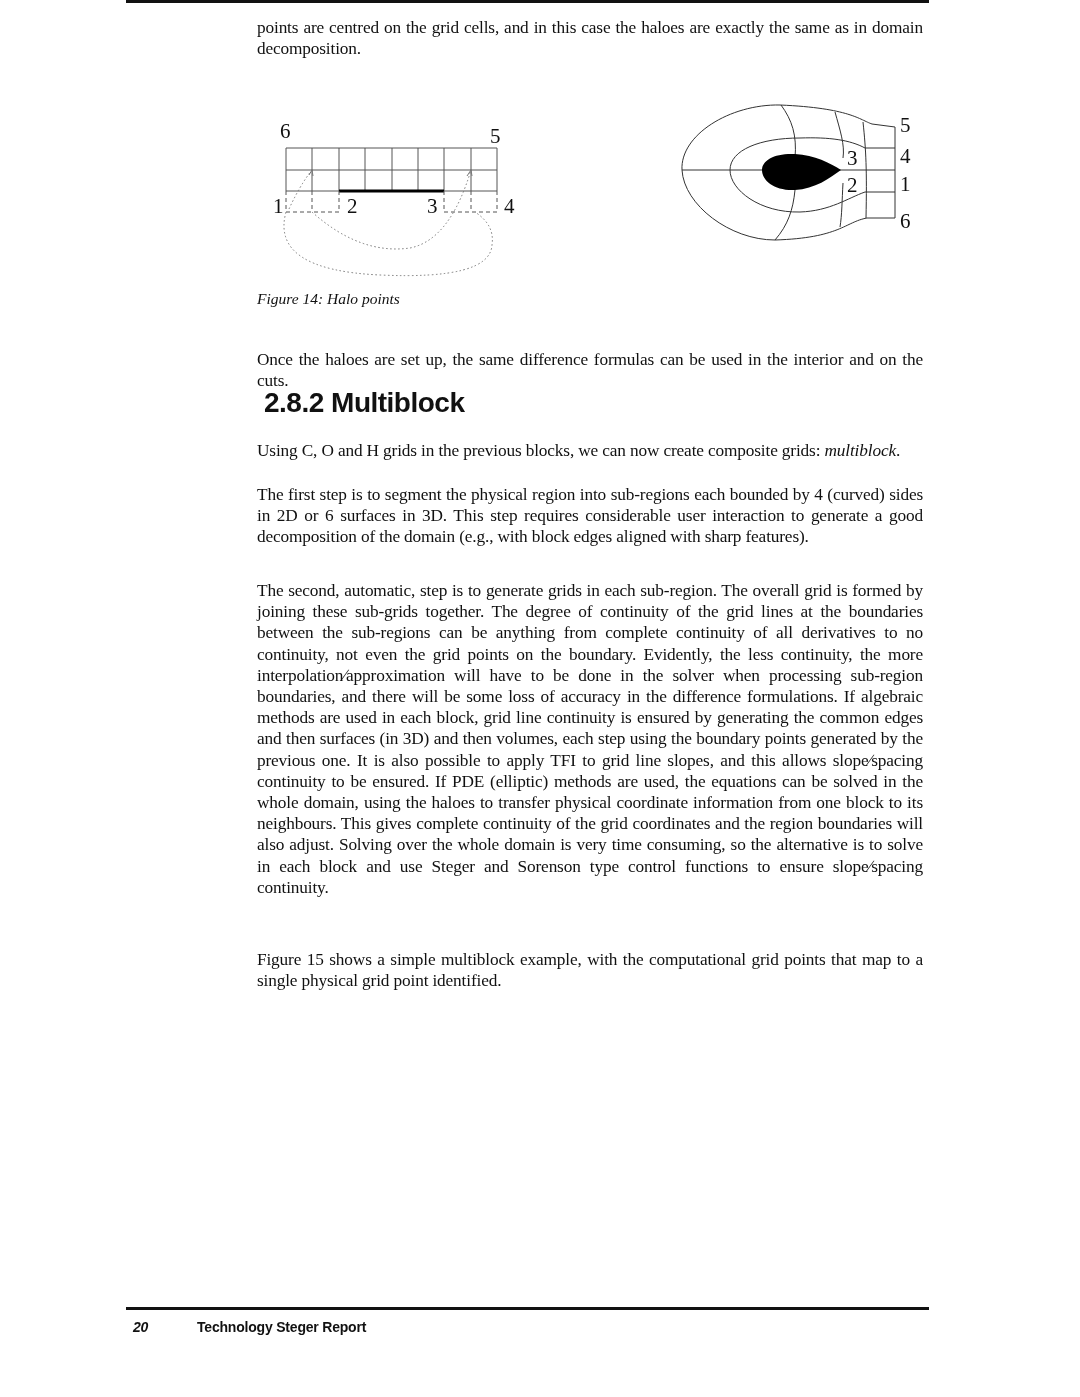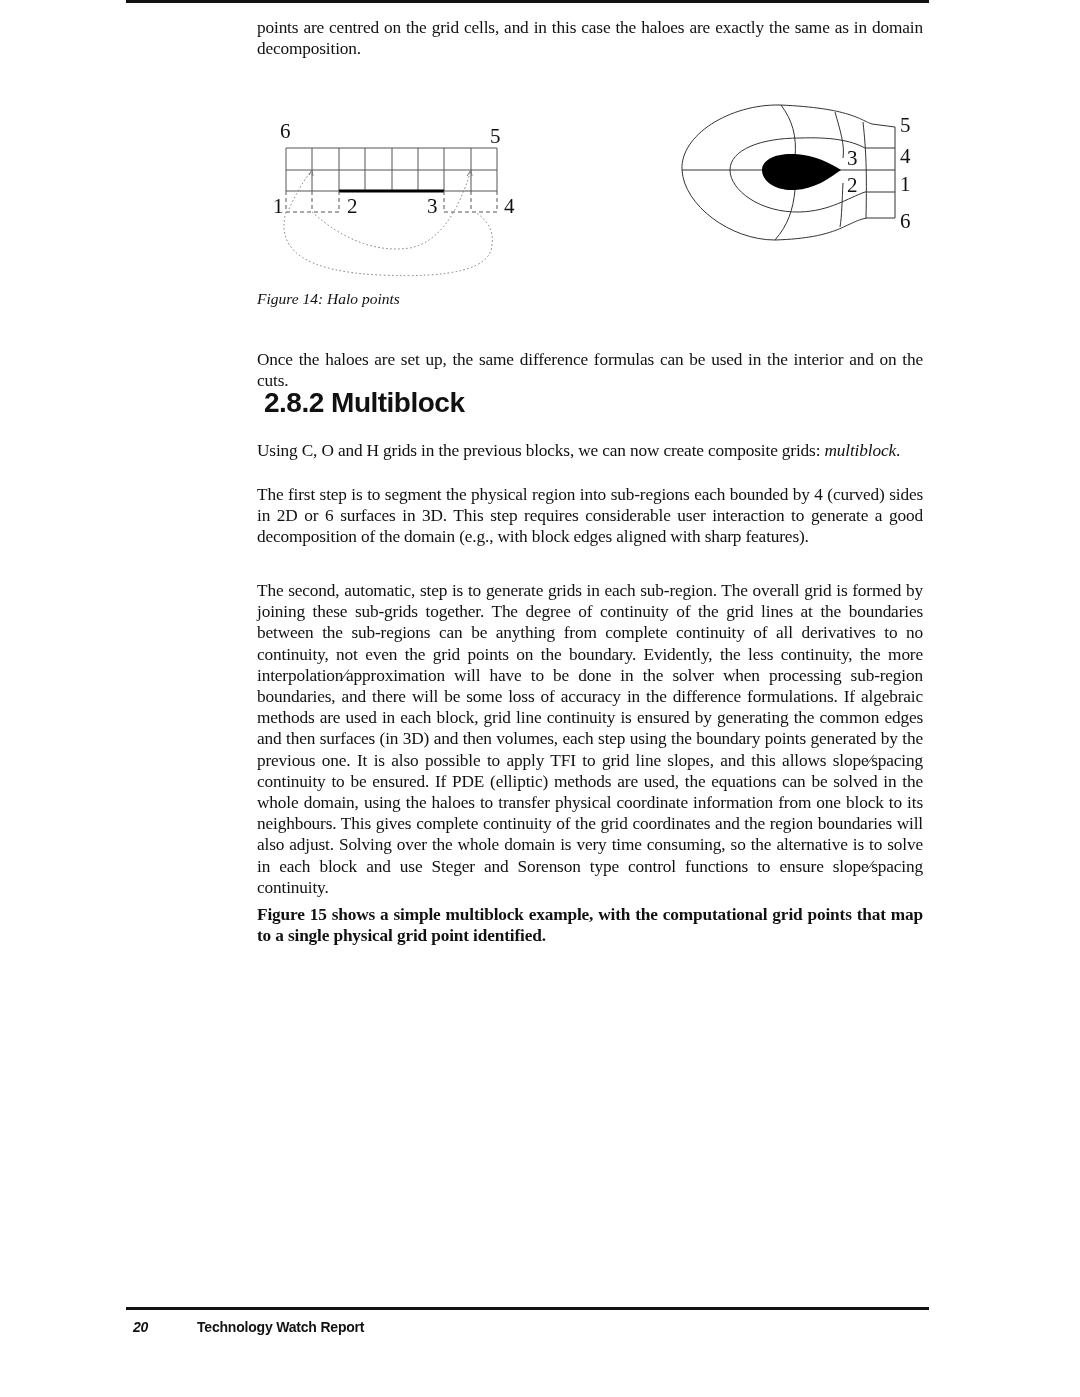--- a/index.html
+++ b/index.html
@@ -28,21 +28,21 @@
     }
     .p2 { top: 325px; margin-top: 24px; }
     h2.section {
       position: absolute; top: 378px; left: 257px; margin: 7px;
       font-family: "Liberation Sans", "DejaVu Sans", sans-serif; font-weight: bold;
       font-size: 28px; letter-spacing: -0.5px; line-height: 36px;
     }
     .p3 { top: 440px; }
     .p4 { top: 484px; }
     .p5 { top: 580px; }
-    .p6 { top: 904px; font-weight: bold; }
+    .p6 { top: 949px; }
     em { }
     .footer {
       position: absolute; top: 1319px; left: 133px;
       font-family: "Liberation Sans", "DejaVu Sans", sans-serif; font-weight: bold;
       font-size: 14px; letter-spacing: -0.2px;
     }
     .footer .pnum { display: inline-block; width: 64px; font-style: italic; }
     svg text { font-family: "Liberation Serif", "DejaVu Serif", serif; }
   </style>
 </head>
@@ -152,14 +152,14 @@
   <p class="body">The second, automatic, step is to generate grids in each sub-region. The overall grid is formed by joining these sub-grids together. The degree of continuity of the grid lines at the boundaries between the sub-regions can be anything from complete continuity of all derivatives to no continuity, not even the grid points on the boundary. Evidently, the less continuity, the more interpolation∕approximation will have to be done in the solver when processing sub-region boundaries, and there will be some loss of accuracy in the difference formulations. If algebraic methods are used in each block, grid line continuity is ensured by generating the common edges and then surfaces (in 3D) and then volumes, each step using the boundary points generated by the previous one. It is also possible to apply TFI to grid line slopes, and this allows slope∕spacing continuity to be ensured. If PDE (elliptic) methods are used, the equations can be solved in the whole domain, using the haloes to transfer physical coordinate information from one block to its neighbours. This gives complete continuity of the grid coordinates and the region boundaries will also adjust. Solving over the whole domain is very time consuming, so the alternative is to solve in each block and use Steger and Sorenson type control functions to ensure slope∕spacing continuity.</p>
 </div>
 
 <div class="column p6">
   <p class="body">Figure 15 shows a simple multiblock example, with the computational grid points that map to a single physical grid point identified.</p>
 </div>
 
 <div class="bottom-rule"></div>
 
 <div class="footer">
-  <span class="pnum">20</span><span>Technology Watch Report</span>
+  <span class="pnum">20</span><span>Technology Steger Report</span>
 </div>
 
 </body></html>

